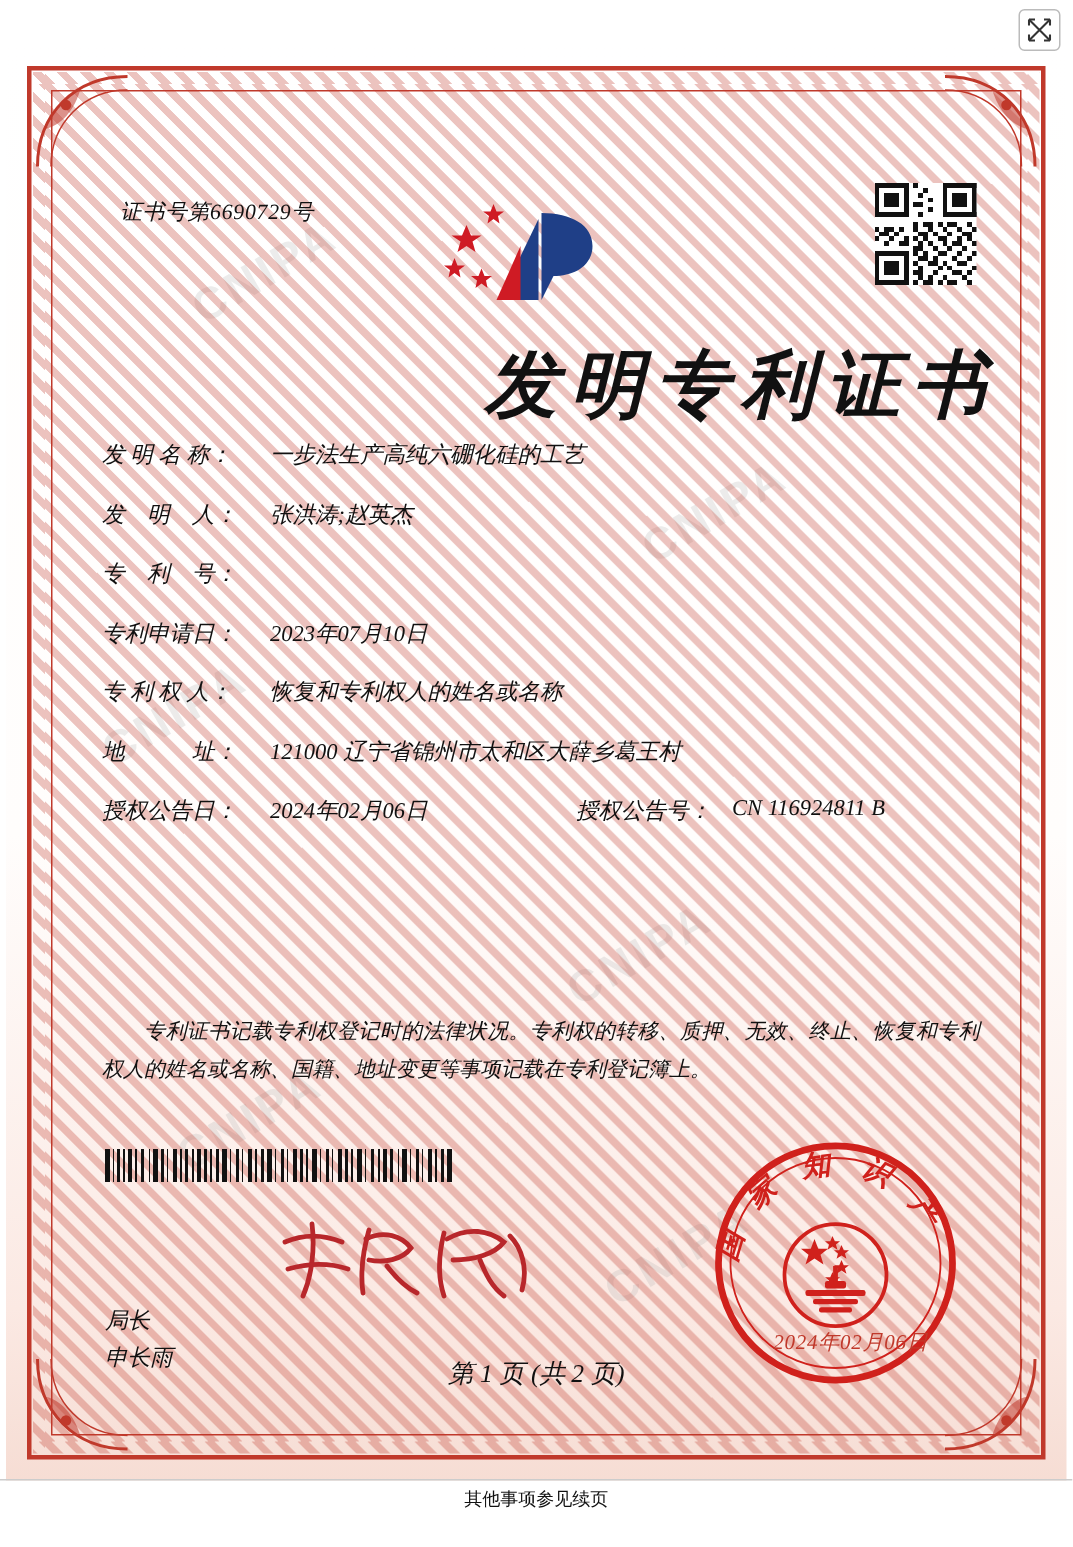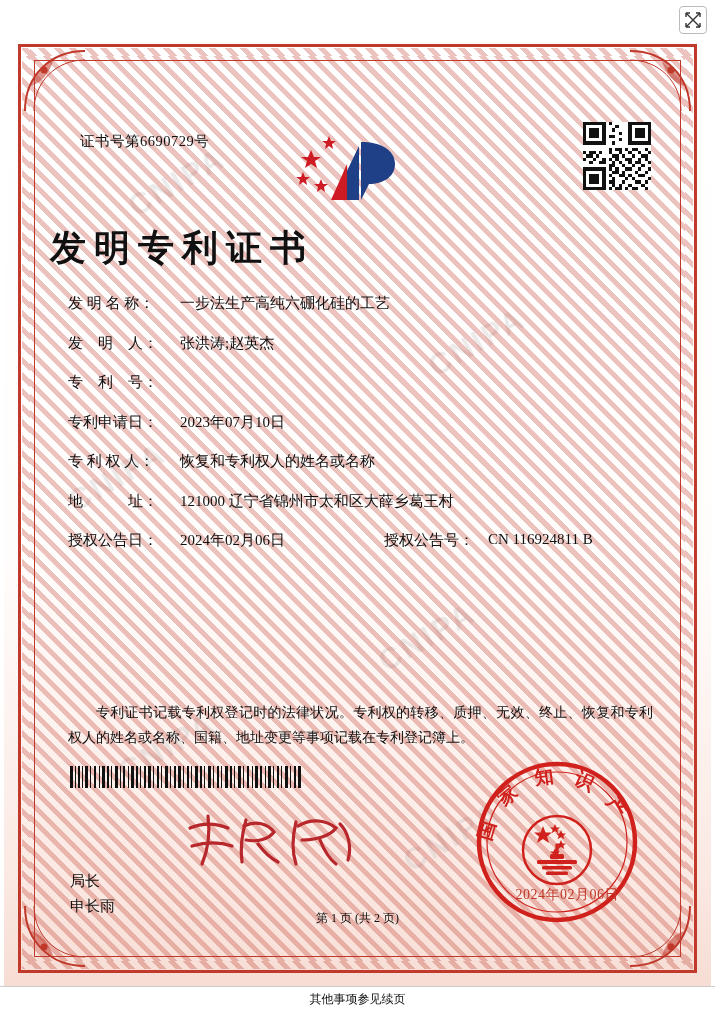--- a/index.html
+++ b/index.html
@@ -28,56 +28,56 @@
   .corner svg{display:block;}
   .c-tl{left:16px;top:16px;}
   .c-tr{right:16px;top:16px;transform:scaleX(-1);}
   .c-bl{left:16px;bottom:16px;transform:scaleY(-1);}
   .c-br{right:16px;bottom:16px;transform:scale(-1,-1);}
 
   
   .wm{position:absolute;color:rgba(170,170,170,.22);font-size:30px;letter-spacing:3px;
     transform:rotate(-30deg);font-family:"Liberation Sans",sans-serif;font-weight:bold;pointer-events:none;}
 
-  .content{position:absolute;left:46px;top:46px;right:46px;bottom:46px;}
+  .content{position:absolute;left:46px;top:46px;right:46px;bottom:46px;font-style:italic;}
 
   .cert-no{position:absolute;left:30px;top:56px;font-size:14.5px;color:#111;letter-spacing:.5px;}
 
   
   .logo{position:absolute;left:50%;top:48px;transform:translateX(-50%);width:170px;height:86px;}
 
   
   .qr{position:absolute;right:14px;top:46px;width:68px;height:68px;}
 
-  .title{position:absolute;left:0;right:0;top:148px;text-align:left;font-size:36px;font-weight:bold;
+  .title{position:absolute;left:0;right:0;top:148px;text-align:right;font-size:49px;font-weight:bold;
     letter-spacing:8px;color:#111;}
 
   .fields{position:absolute;left:18px;right:10px;top:218px;font-size:15px;color:#111;}
   .frow{display:flex;align-items:flex-end;margin-bottom:20.5px;}
   .flabel{width:112px;flex:none;letter-spacing:0;}
   .fval{flex:1;}
   .frow-two{display:flex;align-items:baseline;margin-bottom:6px;gap:16px;}
   .half-l{width:300px;display:flex;}
   .half-r{flex:1;display:flex;}
   .half-r .flabel{width:104px;}
 
   .para{position:absolute;left:18px;right:12px;font-size:14px;line-height:25px;color:#111;text-align:justify;}
   .p1{top:516px;}
-  .p2{top:624px;}
+  .p2{top:600px;}
   .indent{text-indent:28px;display:block;}
 
   .barcode{position:absolute;left:20px;top:690px;height:22px;width:232px;}
 
   .sig-block{position:absolute;left:20px;top:793px;font-size:15px;line-height:25px;color:#111;}
   .signature{position:absolute;left:130px;top:730px;width:180px;height:70px;}
 
   .seal{position:absolute;right:24px;top:682px;width:168px;height:168px;}
   .seal-date{position:absolute;right:46px;top:810px;font-size:14px;color:#c0392b;letter-spacing:.5px;}
 
-  .pagenum{position:absolute;left:0;right:0;bottom:14px;text-align:center;font-size:12px;color:#111;}
+  .pagenum{position:absolute;left:0;right:0;bottom:14px;text-align:center;font-size:17px;color:#111;}
 
   .footer-note{position:absolute;left:0;right:0;top:991px;text-align:center;font-size:12px;color:#111;}
   .footer-line{position:absolute;left:0;right:0;top:986px;height:1px;background:#ccc;}
 </style>
 </head>
 <body>
 
 <div class="page">
 
   <div class="close-btn">

